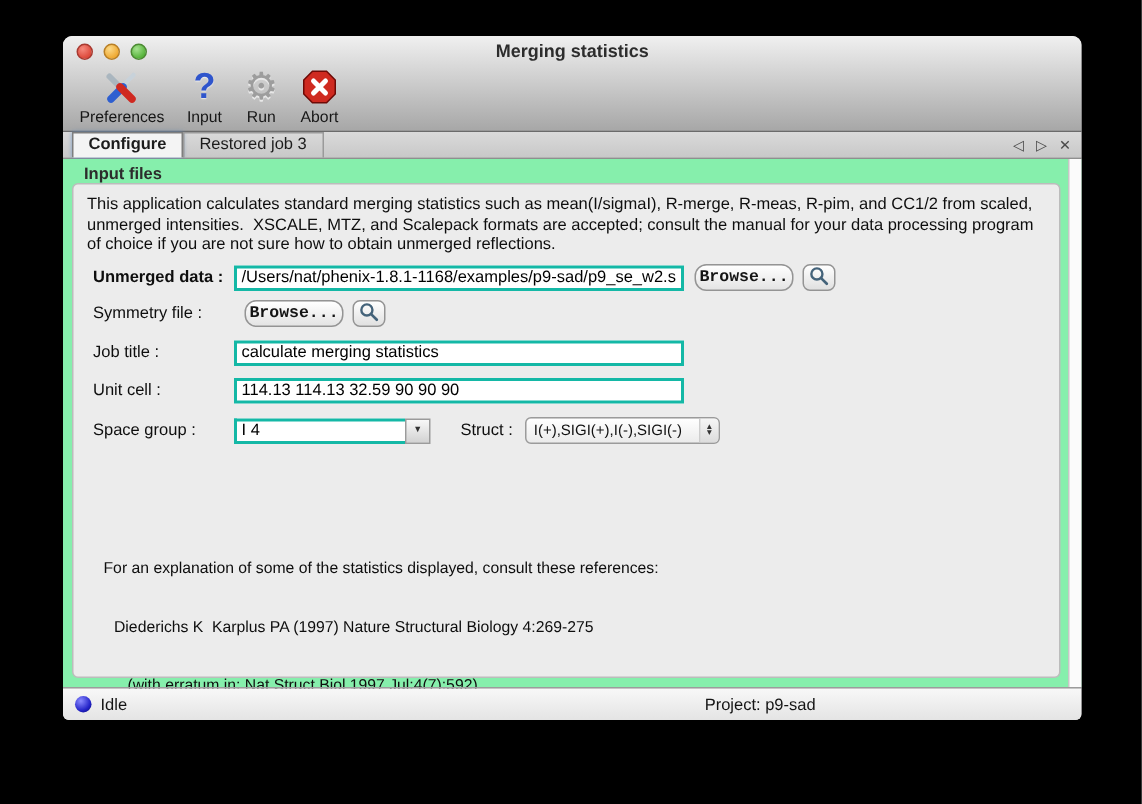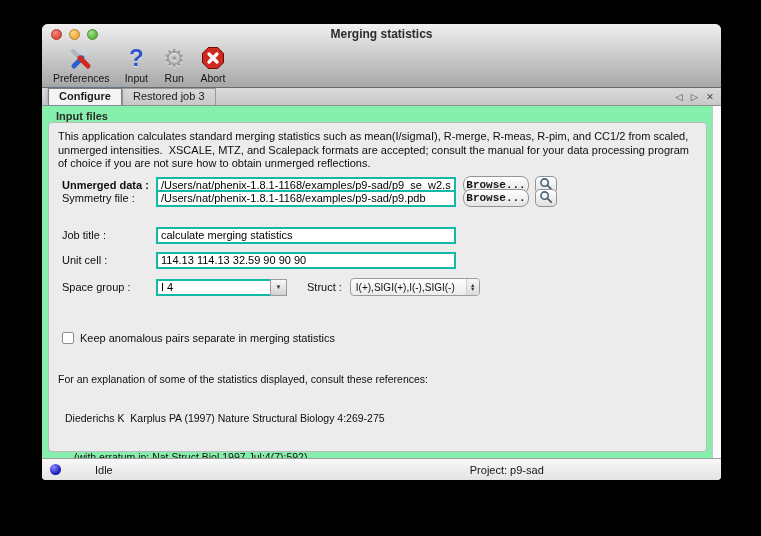--- a/index.html
+++ b/index.html
@@ -37,21 +37,21 @@
   
   .content { position:relative; height:352px; background:#86efac; }
   .scrolltrack { position:absolute; right:0; top:0; width:9px; height:100%;
                  background:#fbfbfb; border-left:1px solid #c6c6c6; }
   .section-label { position:absolute; left:14px; top:4px; font-size:11px; font-weight:bold; color:#2c2c2c; }
   .groupbox { position:absolute; left:6px; top:16px; width:659px; height:330px;
               background:#ececec; border:1px solid #bcbcbc; border-radius:4px; }
   .desc { position:absolute; left:9px; top:7px; width:642px; font-size:11px; line-height:13.5px;
           color:#0e0e0e; white-space:pre-wrap; }
   .row { position:absolute; left:13px; display:flex; align-items:center; height:18px; }
-  .r1{top:53px} .r2{top:66px} .r3{top:103px} .r4{top:128px} .r5{top:155px} .r6{top:180px} .r7{top:206px}
+  .r1{top:53px} .r2{top:77px} .r3{top:103px} .r4{top:128px} .r5{top:155px} .r6{top:180px} .r7{top:206px}
   .flabel { width:94px; font-size:11px; color:#0e0e0e; flex:none; }
   .bold { font-weight:bold; }
   input.tf { height:17px; border:2px solid #14b8a6; background:#fff; font-size:11px;
              padding:0 3px; font-family:"Liberation Sans", sans-serif; }
   .w300{width:300px} .w52{width:52px} .w42{width:42px}
   .mono { font-family:"Liberation Mono", monospace; font-size:11px; }
   .monos { font-family:"DejaVu Sans Mono", monospace; font-size:11px; }
   .browse { margin-left:7px; width:66px; height:18px; border:1px solid #949494; border-radius:8px;
             background:linear-gradient(#ffffff,#e4e4e4); font-size:11px; font-weight:bold;
             color:#141414; font-family:Liberation Mono, monospace; }
@@ -71,27 +71,27 @@
                    justify-content:center; font-size:5.5px; line-height:4.5px; color:#333;
                    border-left:1px solid #cdcdcd; background:linear-gradient(#f6f6f6,#dcdcdc); }
   .ml14{margin-left:14px} .ml16{margin-left:16px} .mr6{margin-right:6px}
   .inline-label { font-size:11px; color:#0e0e0e; }
   .spin { margin-left:5px; width:13px; height:19px; border:1px solid #9a9a9a; border-radius:3px;
           background:linear-gradient(#fdfdfd,#d6d6d6); display:flex; flex-direction:column;
           align-items:center; justify-content:center; font-size:5.5px; line-height:5px; color:#333; }
   .checkbox { width:12px; height:12px; border:1px solid #8f8f8f; border-radius:2px;
               background:#fff; margin-right:6px; flex:none; }
   .cb-label { font-size:11px; color:#0e0e0e; }
-  .refs { position:absolute; left:9px; top:224px; font-size:10.5px; line-height:13px;
+  .refs { position:absolute; left:20px; top:224px; font-size:10.5px; line-height:13px;
           color:#0e0e0e; white-space:pre; }
   .indent1 { padding-left:7px; } .indent2 { padding-left:16px; }
   
   .statusbar { height:22px; background:linear-gradient(#f8f8f8,#e4e4e4); border-top:1px solid #9c9c9c;
                position:relative; display:flex; align-items:center; padding-left:8px;
-               font-size:11px; color:#141414;gap:28px; }
+               font-size:11px; color:#141414; }
   .ball { width:11px; height:11px; border-radius:50%; margin-right:6px; flex:none;
           background:radial-gradient(circle at 35% 30%, #8a8aff, #2525c9 60%, #00006a); }
   .project { position:absolute; left:63%; }
 </style>
 </head>
 <body>
 
 <div class="window">
 
   <div class="header">
@@ -169,21 +169,20 @@
             <svg width="14" height="14" viewBox="0 0 14 14">
               <circle cx="5.6" cy="5.6" r="3.7" fill="none" stroke="#44637a" stroke-width="1.6"></circle>
               <line x1="8.4" y1="8.4" x2="12.2" y2="12.2" stroke="#44637a" stroke-width="1.8" stroke-linecap="round"></line>
             </svg>
           </span>
         </button>
       </div>
 
       <div class="row r2">
         <span class="flabel">Symmetry file :</span>
-        <input class="tf w300" value="/Users/nat/phenix-1.8.1-1168/examples/p9-sad/p9.pdb" style="">
         <button class="browse">Browse...</button>
         <button class="magbtn">
           <span>
             <svg width="14" height="14" viewBox="0 0 14 14">
               <circle cx="5.6" cy="5.6" r="3.7" fill="none" stroke="#44637a" stroke-width="1.6"></circle>
               <line x1="8.4" y1="8.4" x2="12.2" y2="12.2" stroke="#44637a" stroke-width="1.8" stroke-linecap="round"></line>
             </svg>
           </span>
         </button>
       </div>
@@ -208,24 +207,20 @@
         <span class="popup">
           <span>I(+),SIGI(+),I(-),SIGI(-)</span>
           <span class="popup-stepper">
             <span>▲</span>
               <span>▼</span>
           </span>
         </span>
       </div>
 
 
-      <div class="row r7">
-        <span class="checkbox"></span>
-        <span class="cb-label">Keep anomalous pairs separate in merging statistics</span>
-      </div>
 
       <div class="refs">
         <div>For an explanation of some of the statistics displayed, consult these references:</div>
         <div class="indent1">Diederichs K  Karplus PA (1997) Nature Structural Biology 4:269-275</div>
         <div class="indent2">(with erratum in: Nat Struct Biol 1997 Jul;4(7):592)</div>
         
         
       </div>
     </div>
   </div>

